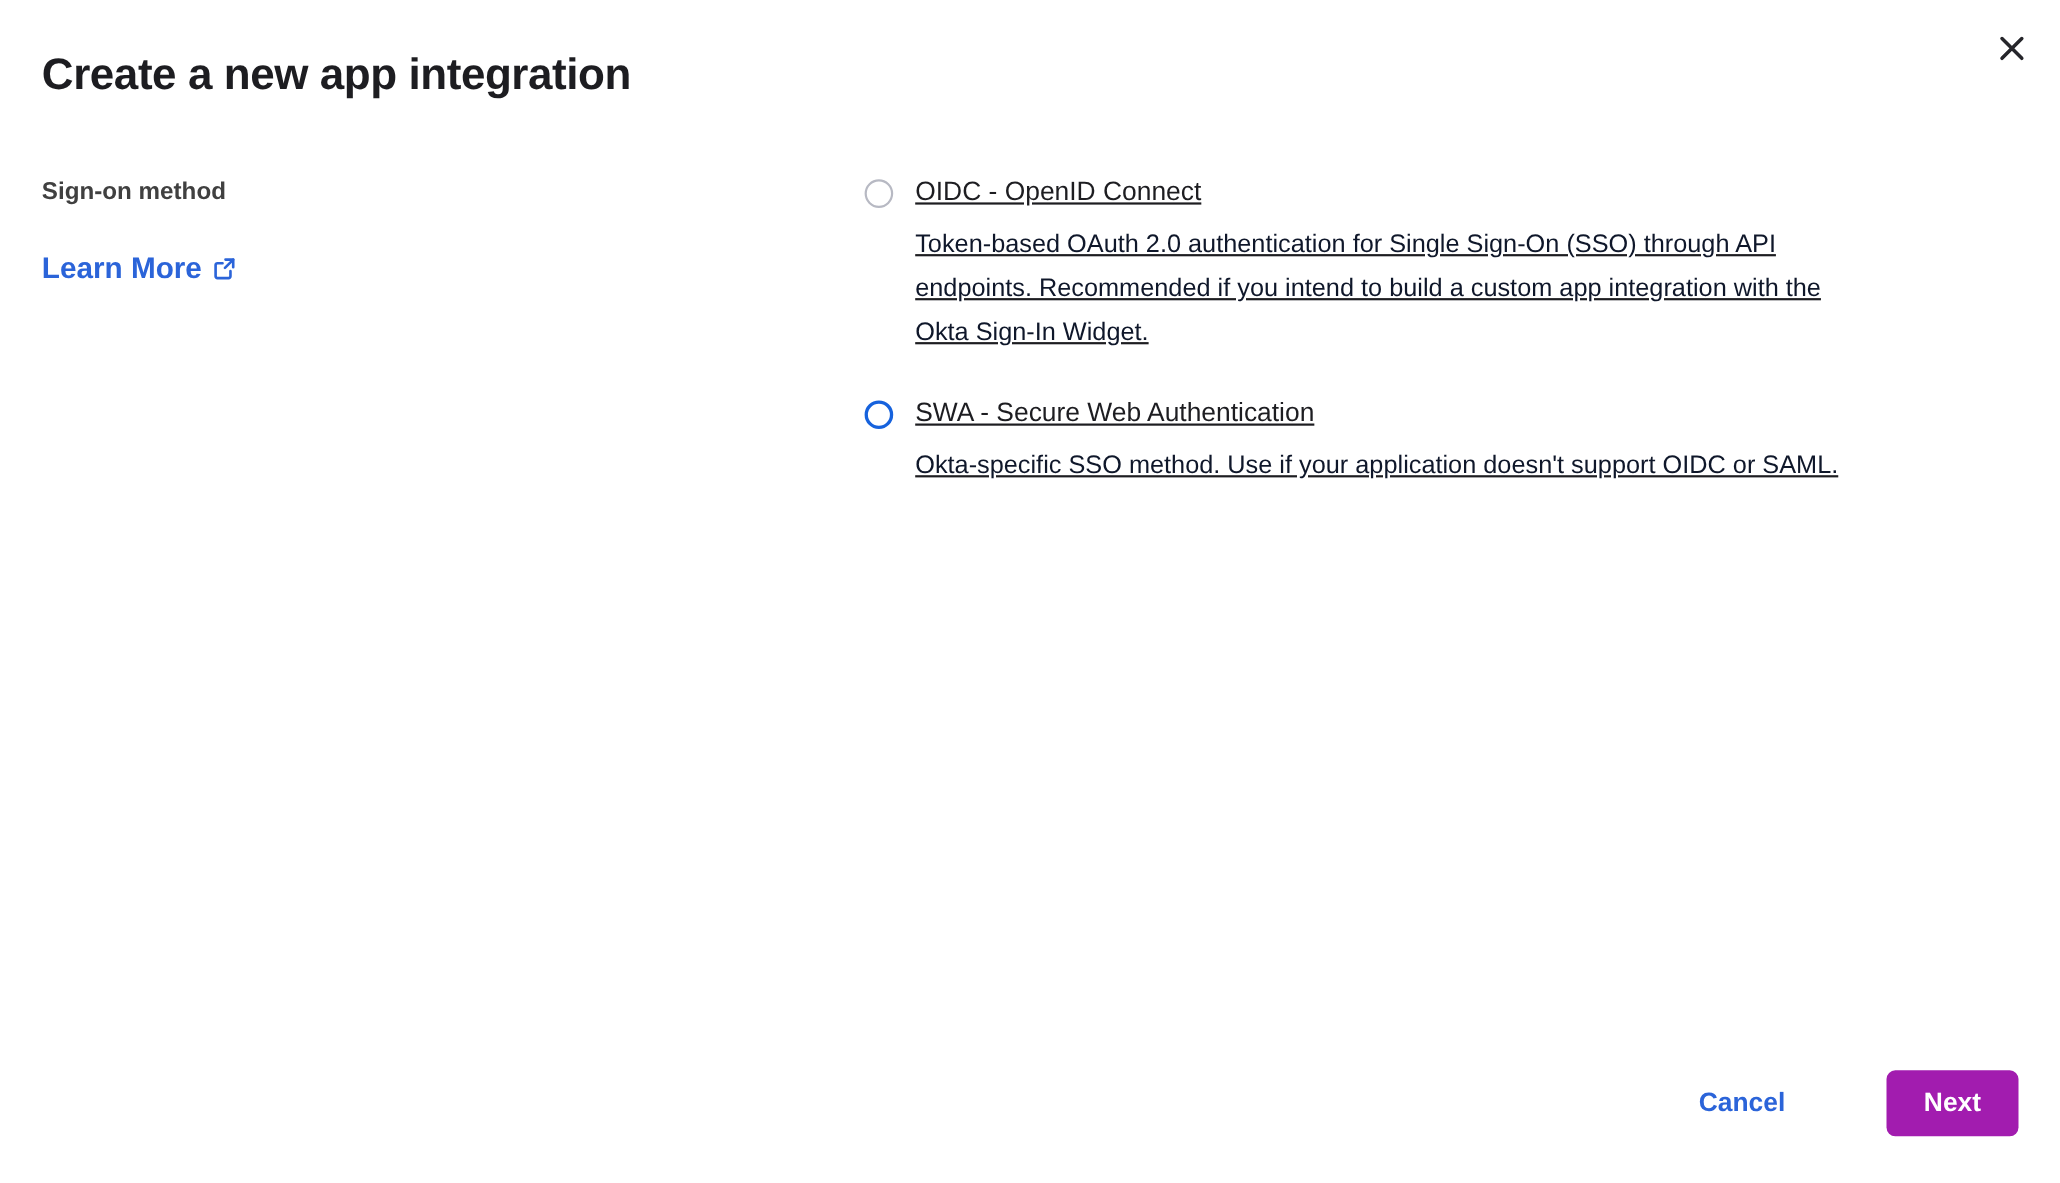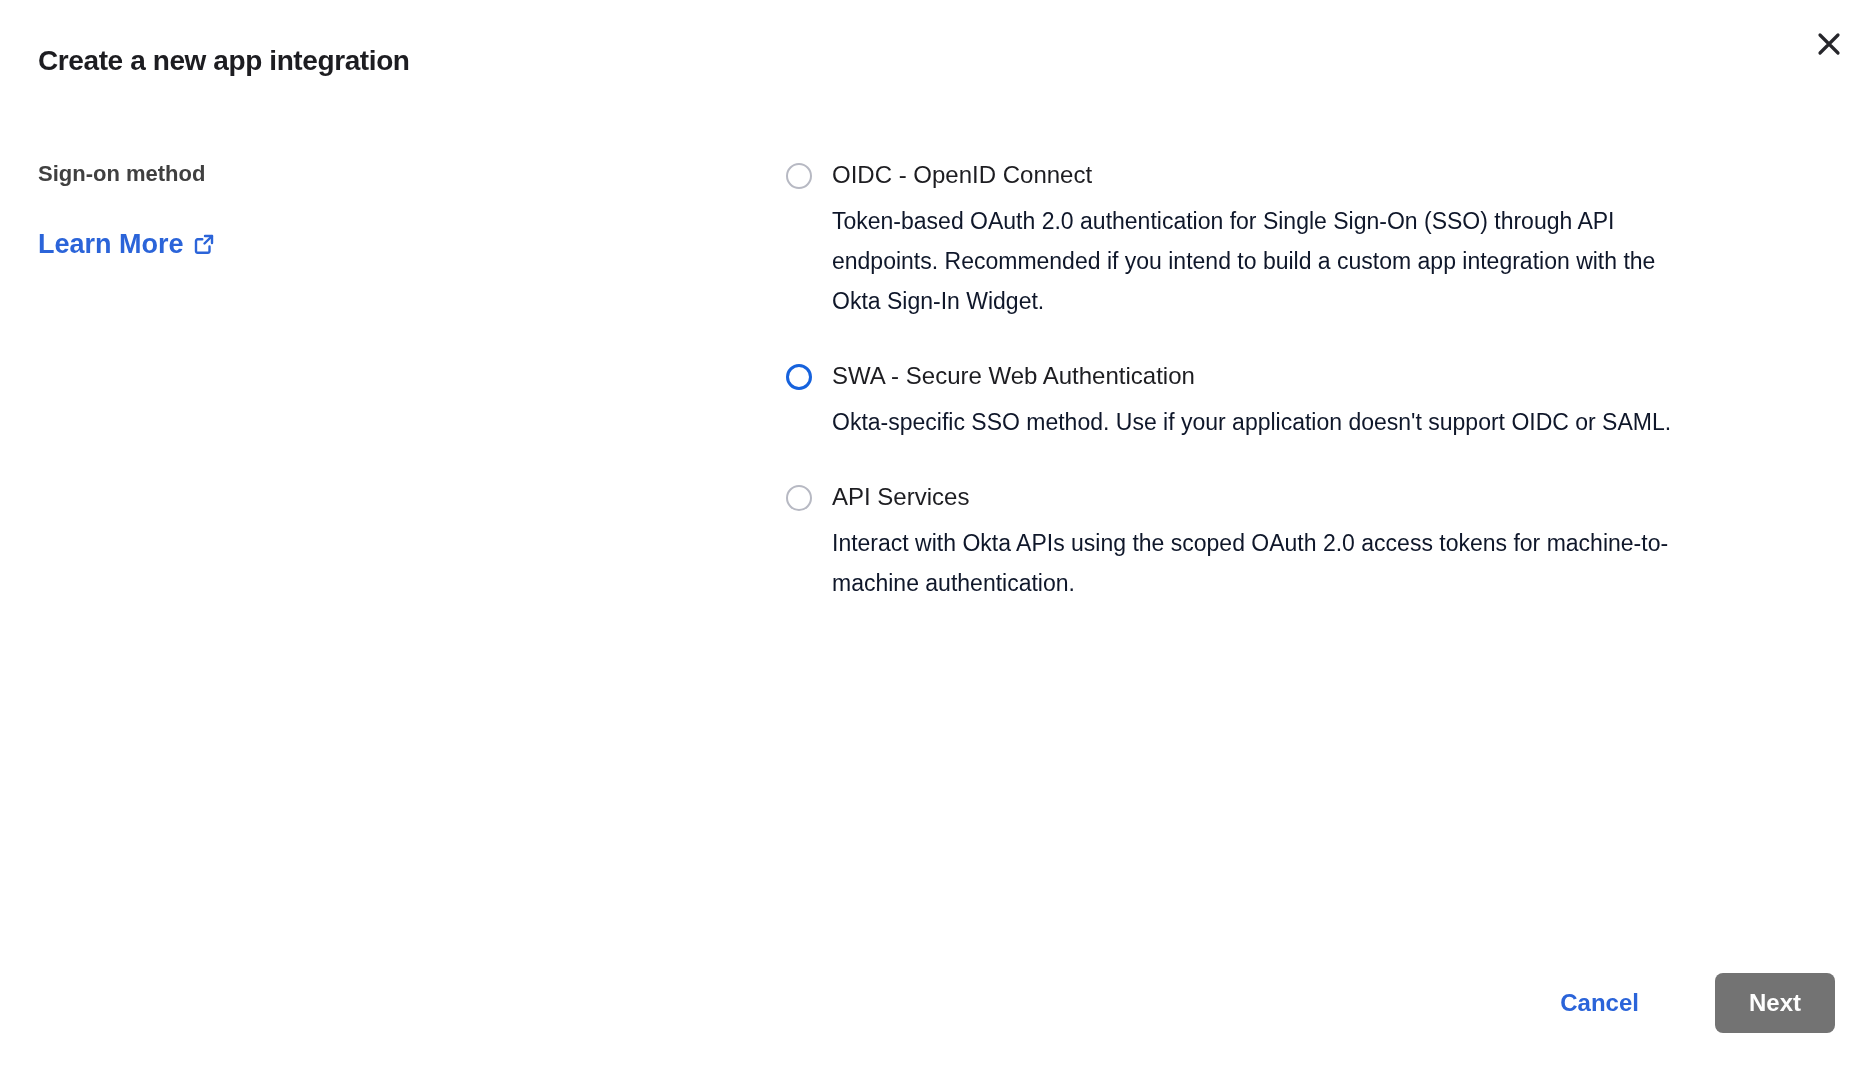--- a/index.html
+++ b/index.html
@@ -40,21 +40,21 @@
     padding: 0;
   }
   .close-btn svg { display: block; }
 
   
   .dialog-title {
     position: absolute;
     left: 38px;
     top: 44px;
     margin: 0;
-    font-size: 28px;
+    font-size: 40px;
     line-height: 1.2;
     font-weight: 700;
     letter-spacing: -0.4px;
     color: #1d1d21;
   }
 
   
   .body {
     position: absolute;
     left: 0;
@@ -87,20 +87,21 @@
     cursor: pointer;
   }
   .learn-more .ext-icon { display: inline-flex; }
 
   
   .options {
     position: absolute;
     left: 770px;
     top: 0;
     width: 1020px;
+    text-decoration: underline;
   }
   .option {
     position: relative;
     padding-left: 62px;
     margin-bottom: 40px;
     cursor: pointer;
   }
   .option:last-child { margin-bottom: 0; }
 
   .radio {
@@ -163,29 +164,30 @@
     background: transparent;
     color: #2b64d9;
     font-family: "Liberation Sans", sans-serif;
     font-size: 24px;
     font-weight: 700;
     cursor: pointer;
     padding: 6px 4px;
   }
   .btn-next {
     border: none;
-    background: #737373;
+    background: #a21caf;
     color: #ffffff;
     font-family: "Liberation Sans", sans-serif;
     font-size: 24px;
     font-weight: 700;
     cursor: pointer;
     border-radius: 8px;
     padding: 16px 34px;
     min-width: 100px;
+    margin-left: 16px;
   }
 </style>
 </head>
 <body>
 
 <div class="dialog">
 
   <button class="close-btn">
     <span>
       <svg width="26" height="26" viewBox="0 0 26 26" aria-hidden="true">
@@ -220,25 +222,20 @@
         <p class="option-desc">Token-based OAuth 2.0 authentication for Single Sign-On (SSO) through API endpoints. Recommended if you intend to build a custom app integration with the Okta Sign-In Widget.</p>
       </div>
 
 
       <div class="option">
         <span class="radio hover"></span>
         <span class="option-label">SWA - Secure Web Authentication</span>
         <p class="option-desc">Okta-specific SSO method. Use if your application doesn't support OIDC or SAML.</p>
       </div>
 
-      <div class="option">
-        <span class="radio"></span>
-        <span class="option-label">API Services</span>
-        <p class="option-desc">Interact with Okta APIs using the scoped OAuth 2.0 access tokens for machine-to-machine authentication.</p>
-      </div>
 
     </div>
   </div>
 
   <div class="footer">
     <button class="btn-cancel">Cancel</button>
     <button class="btn-next">Next</button>
   </div>
 
 </div>

